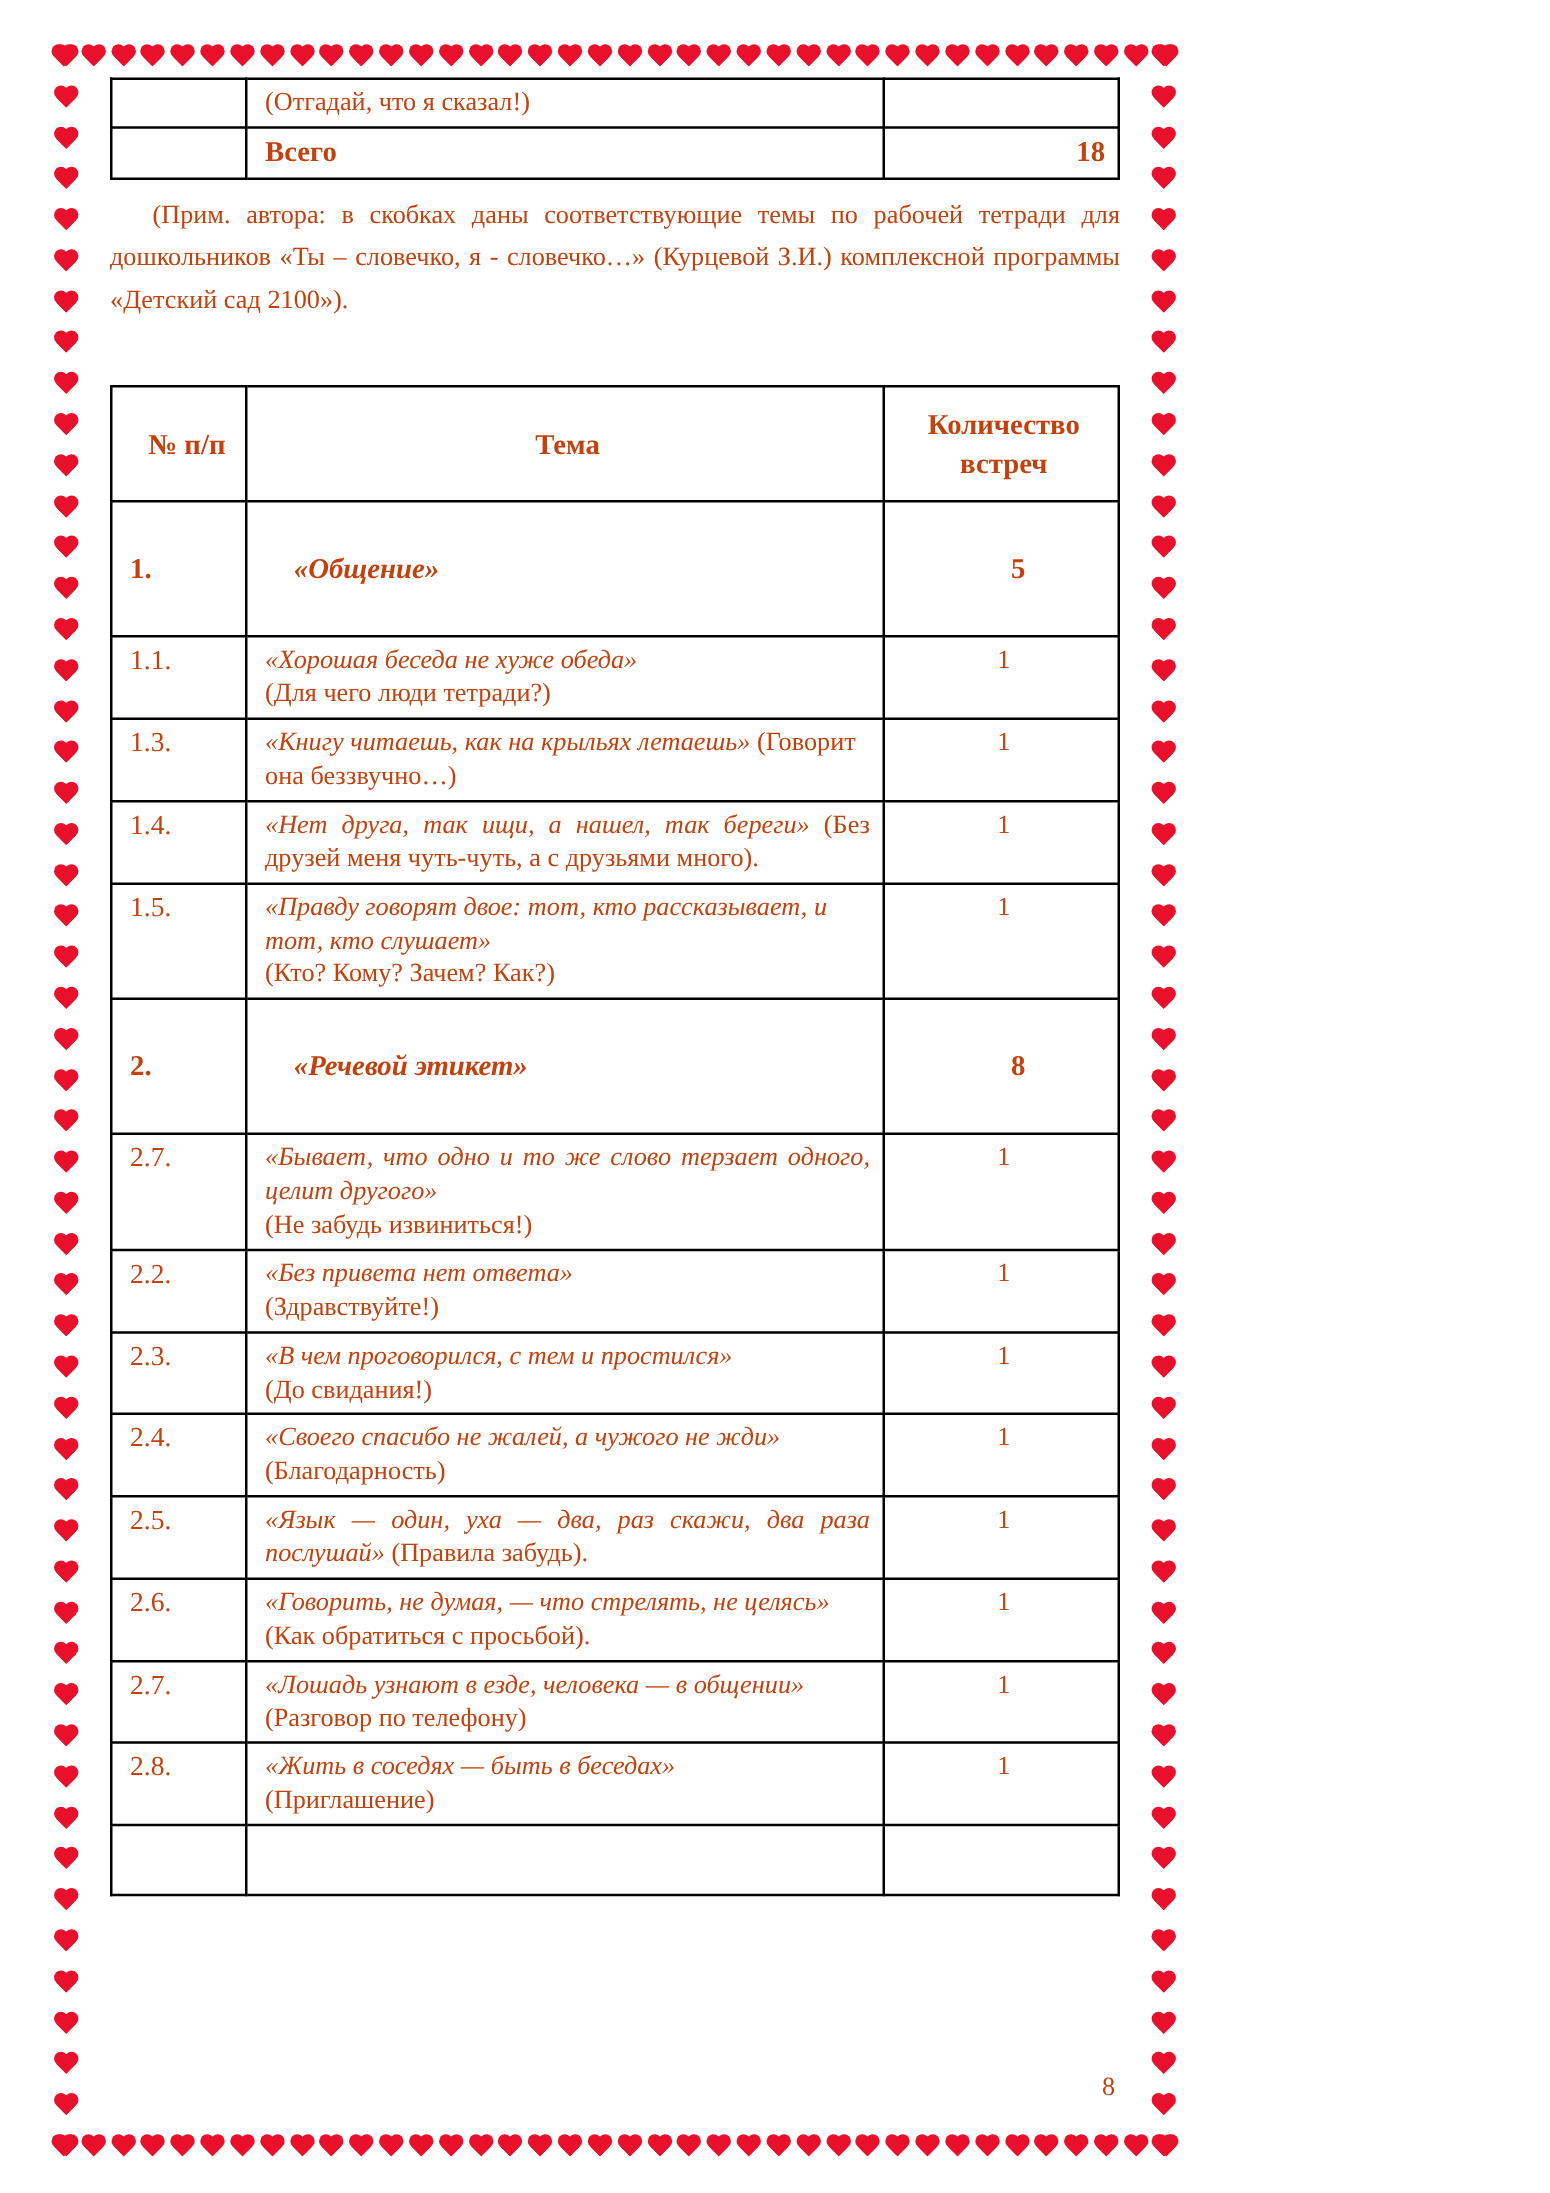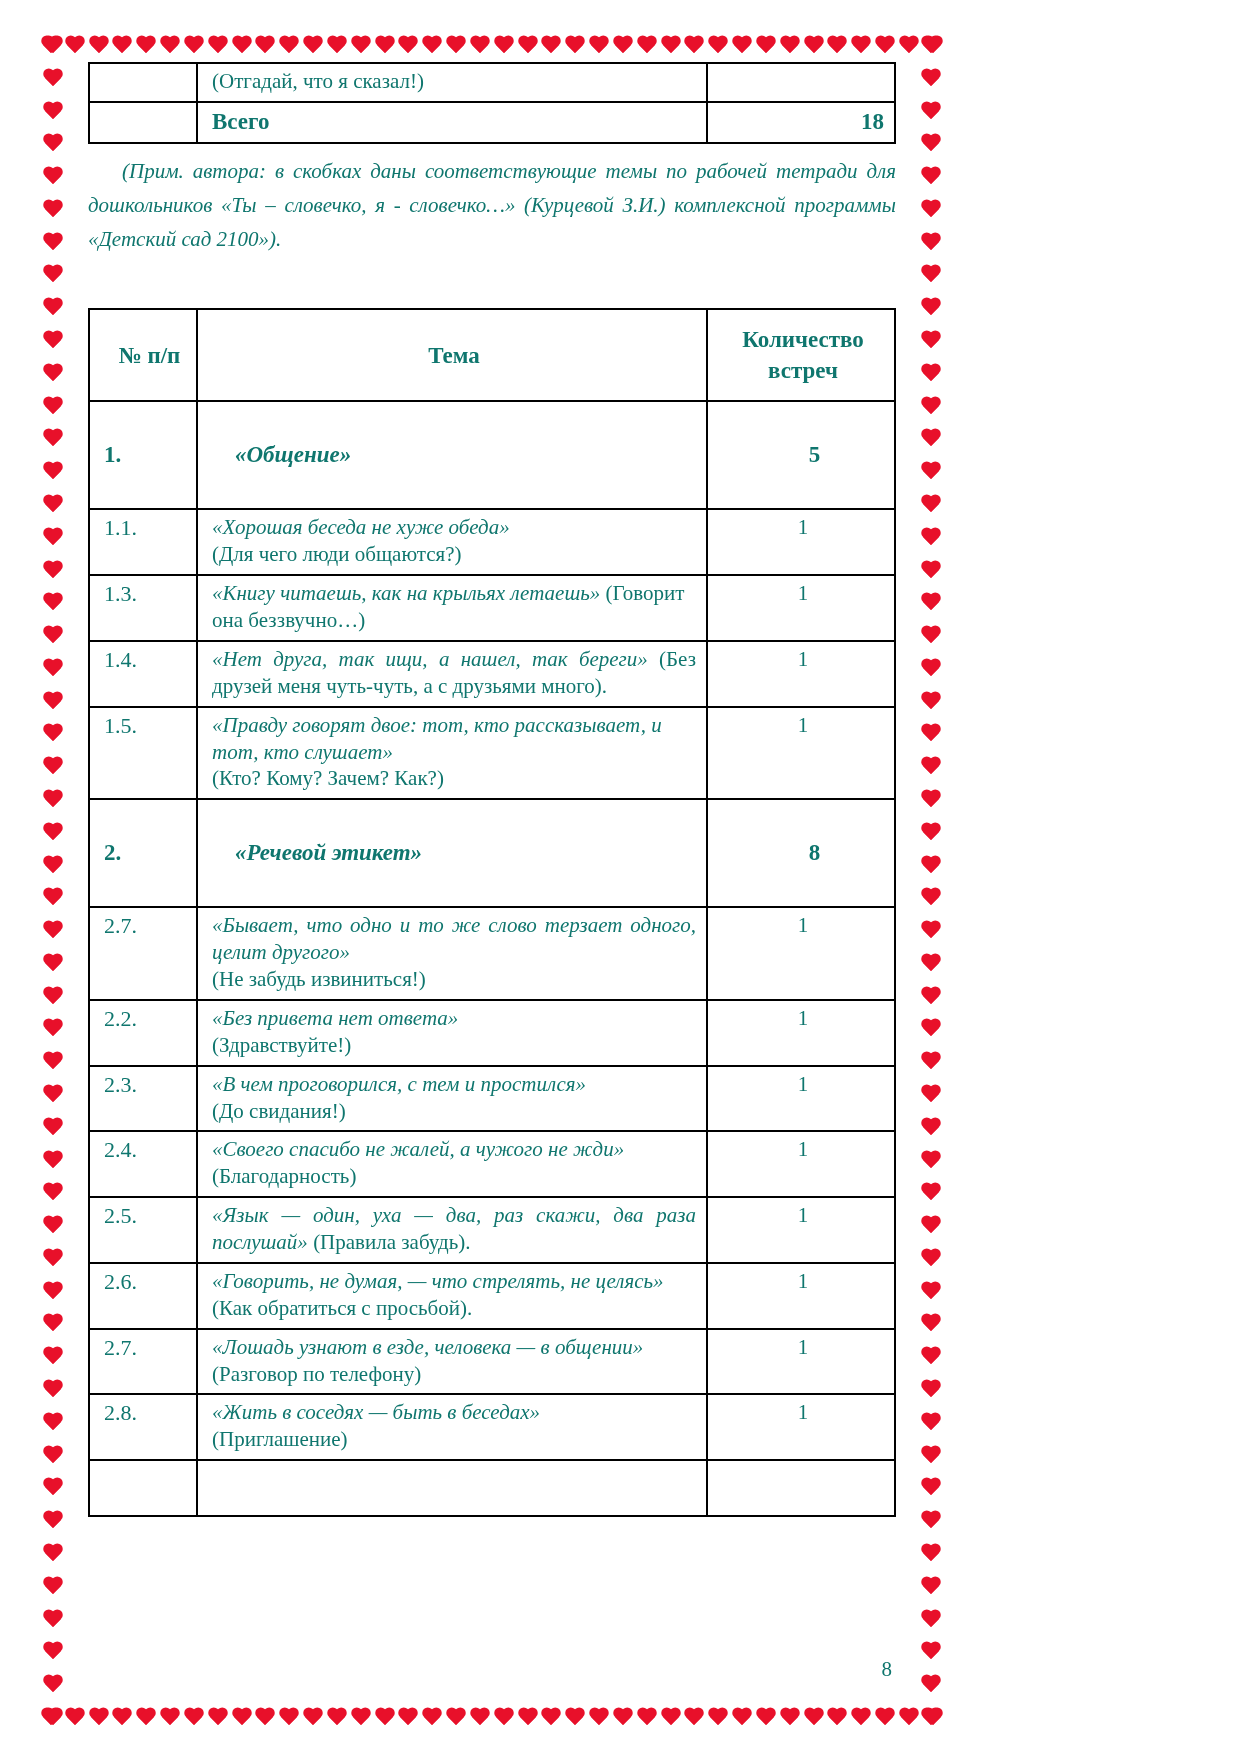--- a/index.html
+++ b/index.html
@@ -7,21 +7,21 @@
     padding: 0;
     background: #ffffff;
   }
   .page {
     position: relative;
     width: 984px;
     height: 1754px;
     background: #ffffff;
     overflow: hidden;
     font-family: "Liberation Serif", "DejaVu Serif", serif;
-    color: #0f766e;
+    color: #c2410c;
   }
 
   
   .heart-border {
     position: absolute;
     inset: 0;
     pointer-events: none;
   }
   .heart-row {
     position: absolute;
@@ -92,21 +92,20 @@
 
   
   .carry-table { margin-bottom: 0; }
   .carry-table .c-num   { width: 108px; }
   .carry-table .c-theme { }
   .carry-table .c-count { width: 188px; text-align: right; }
   .carry-table td.bold  { font-weight: bold; font-size: 23px; }
 
   
   .note {
-    font-style: italic;
     font-size: 21px;
     line-height: 1.62;
     text-align: justify;
     margin: 10px 0 0 0;
     text-indent: 34px;
   }
 
   
   .section-title {
     font-weight: bold;
@@ -414,21 +413,21 @@
           </tr>
         </thead>
         <tbody id="main-body">
             <tr class="group-row">
               <td class="num">1.</td>
               <td class="theme"><span class="t-italic">«Общение»</span></td>
               <td class="count">5</td>
             </tr>
             <tr>
               <td class="num">1.1.</td>
-              <td class="theme"><span class="t-italic">«Хорошая беседа не хуже обеда»</span><br><span class="t-roman"> (Для чего люди общаются?)</span></td>
+              <td class="theme"><span class="t-italic">«Хорошая беседа не хуже обеда»</span><br><span class="t-roman"> (Для чего люди тетради?)</span></td>
               <td class="count">1</td>
             </tr>
             <tr>
               <td class="num">1.3.</td>
               <td class="theme"><span class="t-italic">«Книгу читаешь, как на крыльях летаешь»</span><span class="t-roman"> (Говорит она беззвучно…)</span></td>
               <td class="count">1</td>
             </tr>
             <tr>
               <td class="num">1.4.</td>
               <td class="theme just"><span class="t-italic">«Нет друга, так ищи, а нашел, так береги»</span><span class="t-roman"> (Без друзей меня чуть-чуть, а с друзьями много).</span></td>

